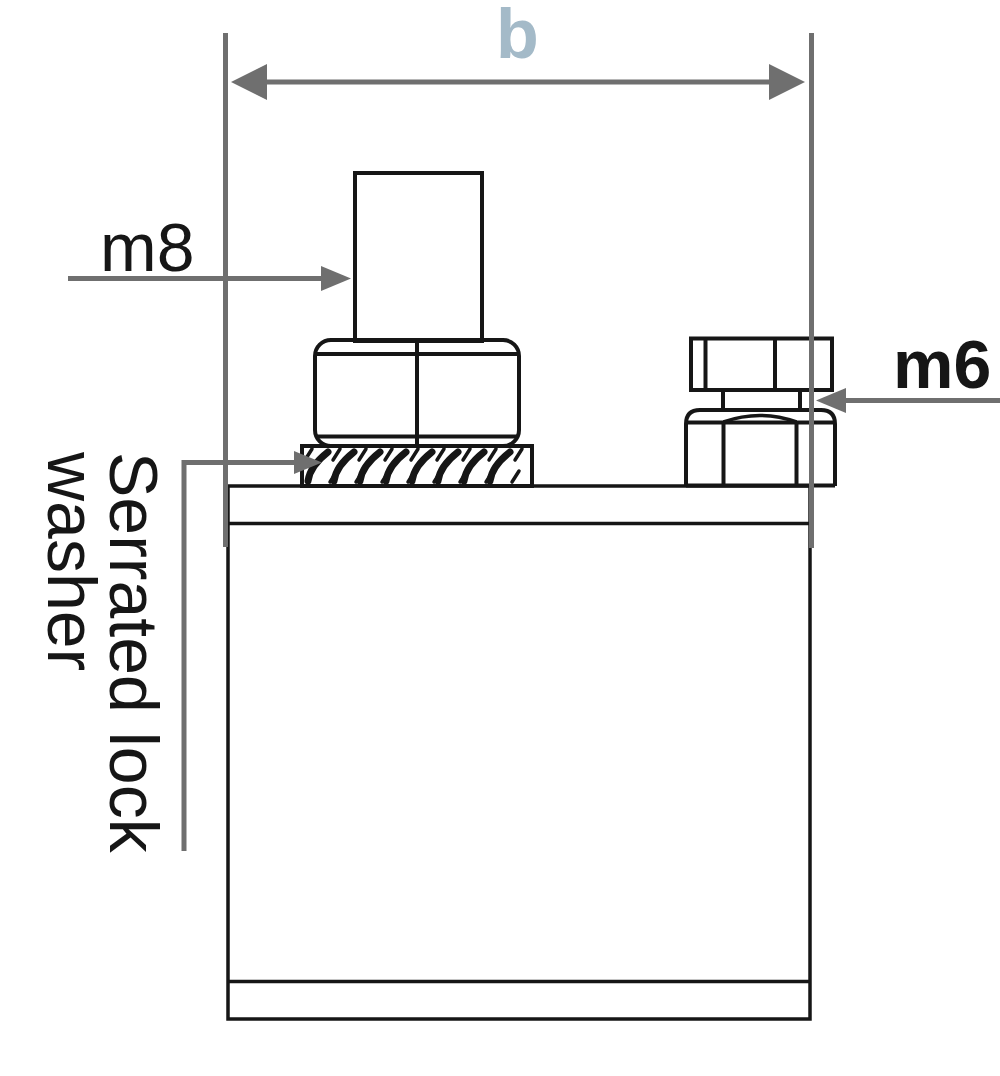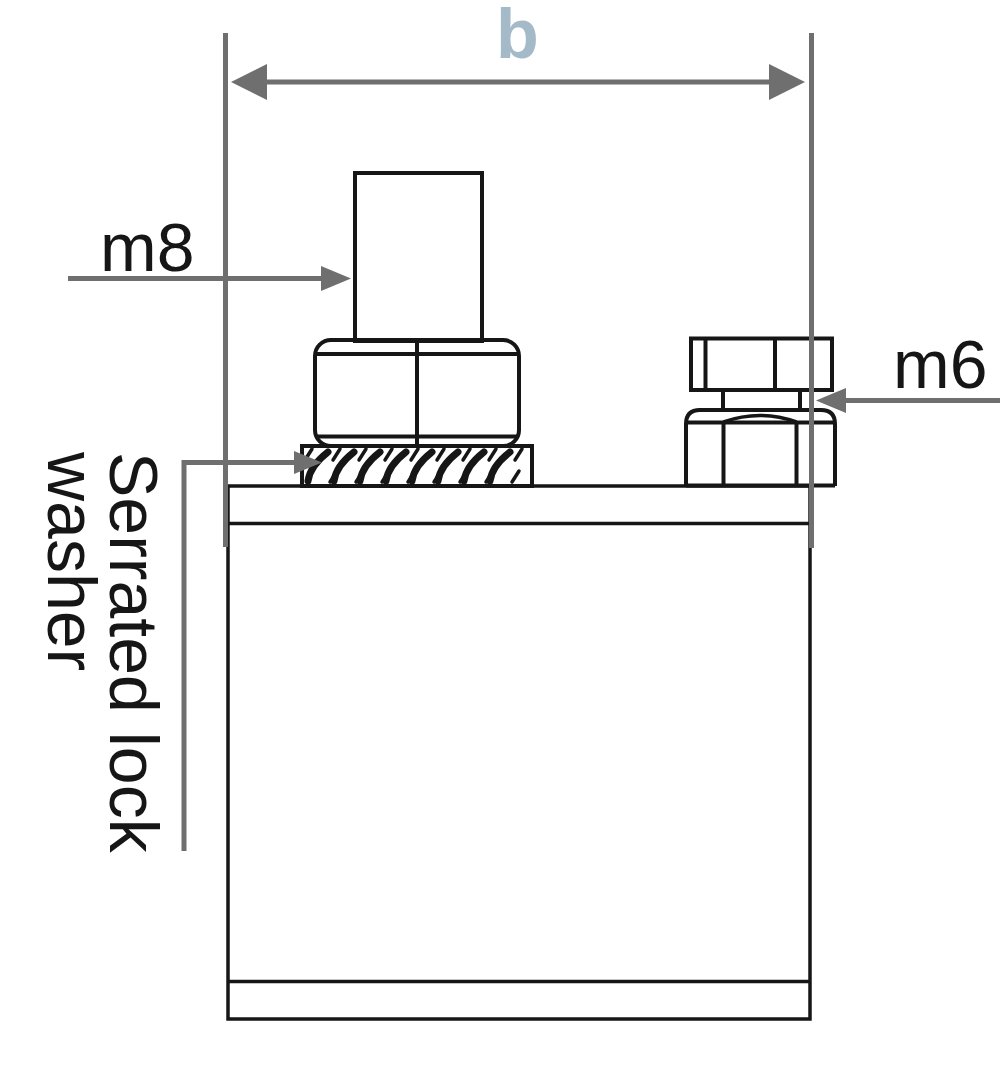--- a/index.html
+++ b/index.html
@@ -37,21 +37,21 @@
     user-select: none;
   }
   .label-b {
     left: 496px;
     top: -1px;
     font-size: 70px;
     font-weight: 700;
     color: var(--accent, #a4bac8);
   }
   .label-m8 { left: 56px;  top: 213px; margin-left: 44px; }
-  .label-m6 { left: 893px; top: 330px; }
+  .label-m6 { left: 893px; top: 330px; font-weight: bold; }
   .label-washer {
     left: 165px;
     top: 452px;
     line-height: 62px;
     white-space: pre-line;
     transform: rotate(90deg);
     transform-origin: top left;
   }
 </style>
 </head>

